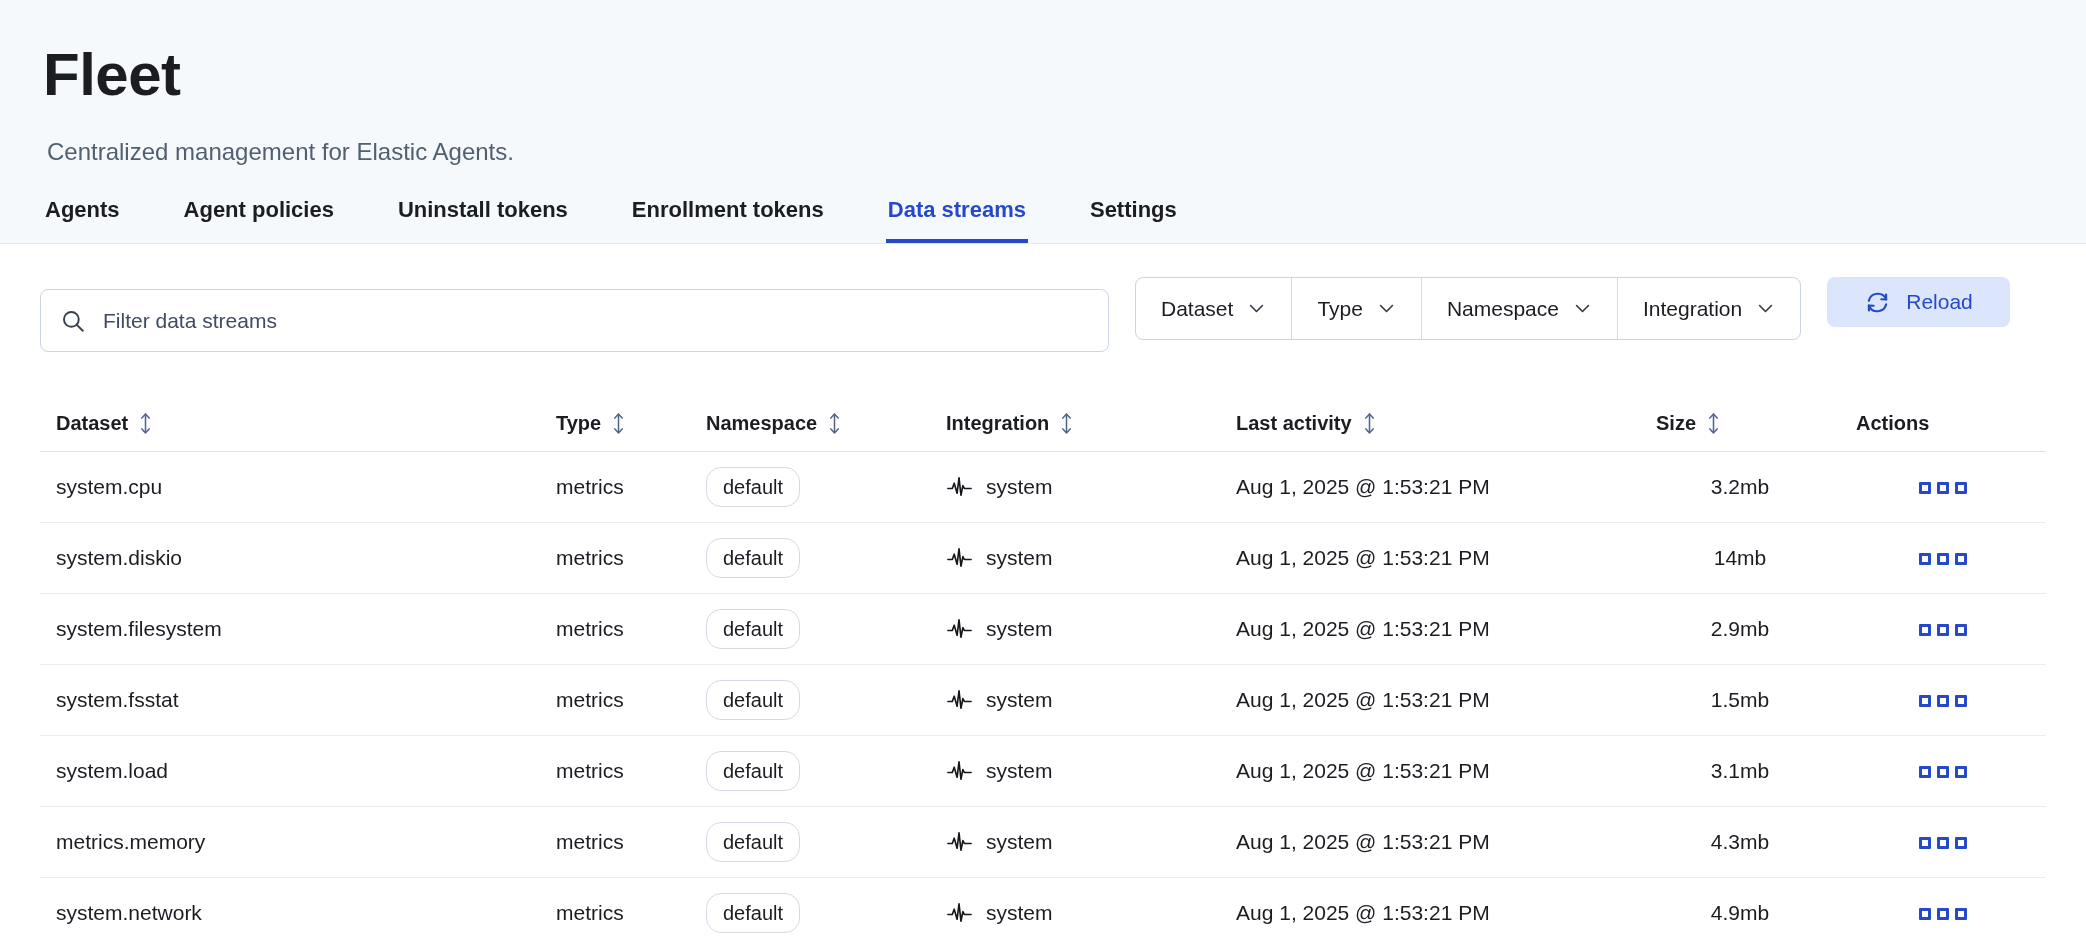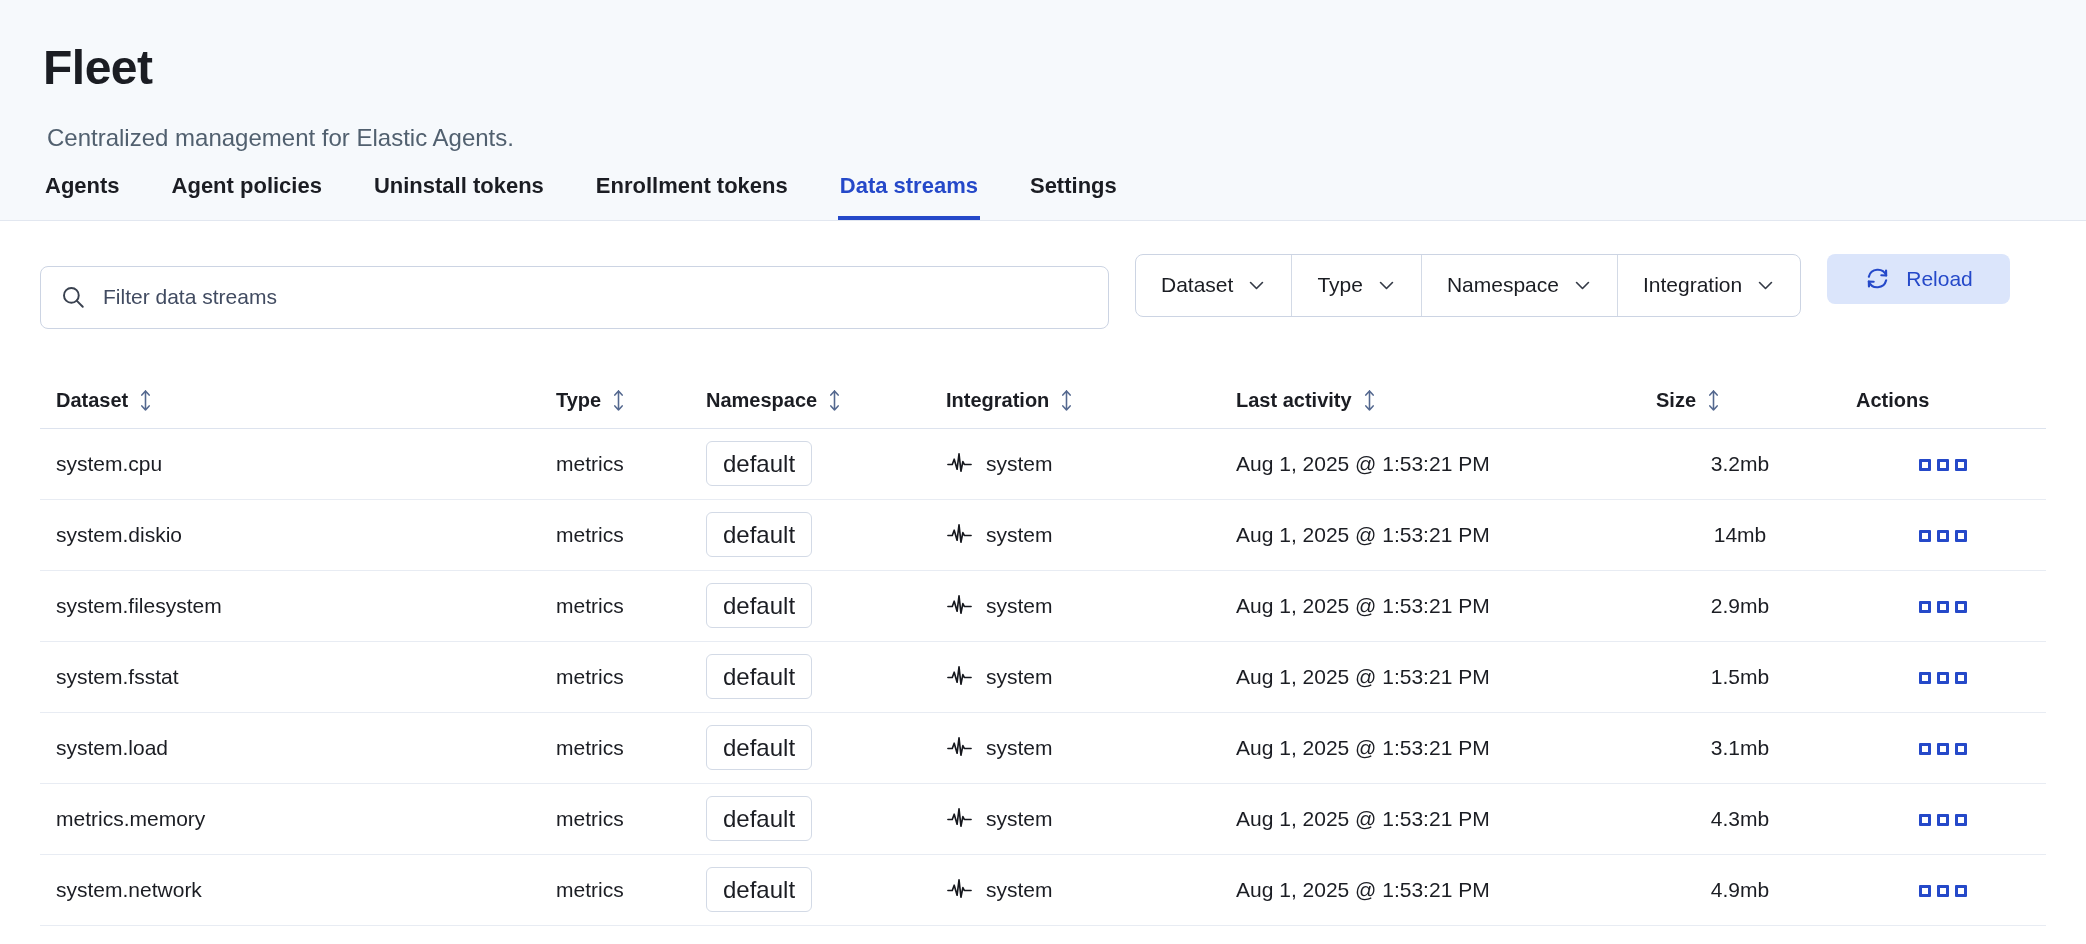--- a/index.html
+++ b/index.html
@@ -11,23 +11,23 @@
   *{box-sizing:border-box}
   html,body{margin:0;padding:0}
   body{
     width:2086px;height:944px;overflow:hidden;background:#fff;
     font-family:"Liberation Sans","DejaVu Sans",sans-serif;color:var(--text);
   }
   button{font-family:inherit;color:inherit}
 
   
   .hero{background:var(--hero-bg);padding:40px 43px 0;border-bottom:1px solid var(--divider)}
-  .hero h1{margin:0;font-size:48px;line-height:1.15;font-weight:700;letter-spacing:-0.5px}
+  .hero h1{margin:0;font-size:60px;line-height:1.15;font-weight:700;letter-spacing:-0.5px}
   .hero .subtitle{margin:28px 4px 0;font-size:24px;line-height:1.25;color:var(--subdued)}
-  .tabs{display:flex;gap:48px;margin-top:20px}
+  .tabs{display:flex;gap:60px;margin-top:30px}
   .tab{
     background:none;border:none;cursor:pointer;padding:0 2px 16px;
     font-size:22px;font-weight:700;color:var(--text);
     border-bottom:4px solid transparent;line-height:1.2;
   }
   .tab.active{color:var(--accent);border-bottom-color:var(--accent)}
 
   
   .toolbar{display:flex;align-items:stretch;gap:26px;padding:33px 20px 0 40px}
   .search{
@@ -61,22 +61,22 @@
   th{
     padding:6px 16px 16px;text-align:left;font-size:20px;font-weight:700;
     border-bottom:1px solid var(--header-border);white-space:nowrap;
   }
   th.align-right{text-align:left}
   th .sort-icon{margin-left:9px;vertical-align:-5px;color:var(--sort)}
   th[data-interactable="true"]{cursor:pointer}
   td{padding:0 16px;height:71px;border-bottom:1px solid var(--row-border);font-size:21px;vertical-align:middle}
   td.align-right{text-align:center}
   .badge{
-    display:inline-block;background:#fff;border:1px solid var(--border);border-radius:6px;
-    padding:6px 16px;font-size:24px;line-height:1.3;
+    display:inline-block;background:#fff;border:1px solid var(--border);border-radius:15px;
+    padding:6px 16px;font-size:20px;line-height:1.3;
   }
   .integration-flex{display:flex;align-items:center;gap:13px}
   .integration-flex svg{flex:none;color:#15171d}
   .actions-btn{display:inline-flex;gap:6px;padding:4px 2px;background:none;border:none;cursor:pointer}
   .actions-btn i{display:block;width:12px;height:12px;border:3.5px solid var(--accent);border-radius:1px}
 </style>
 </head>
 <body>
 
 <header class="hero" data-interactable="false">

